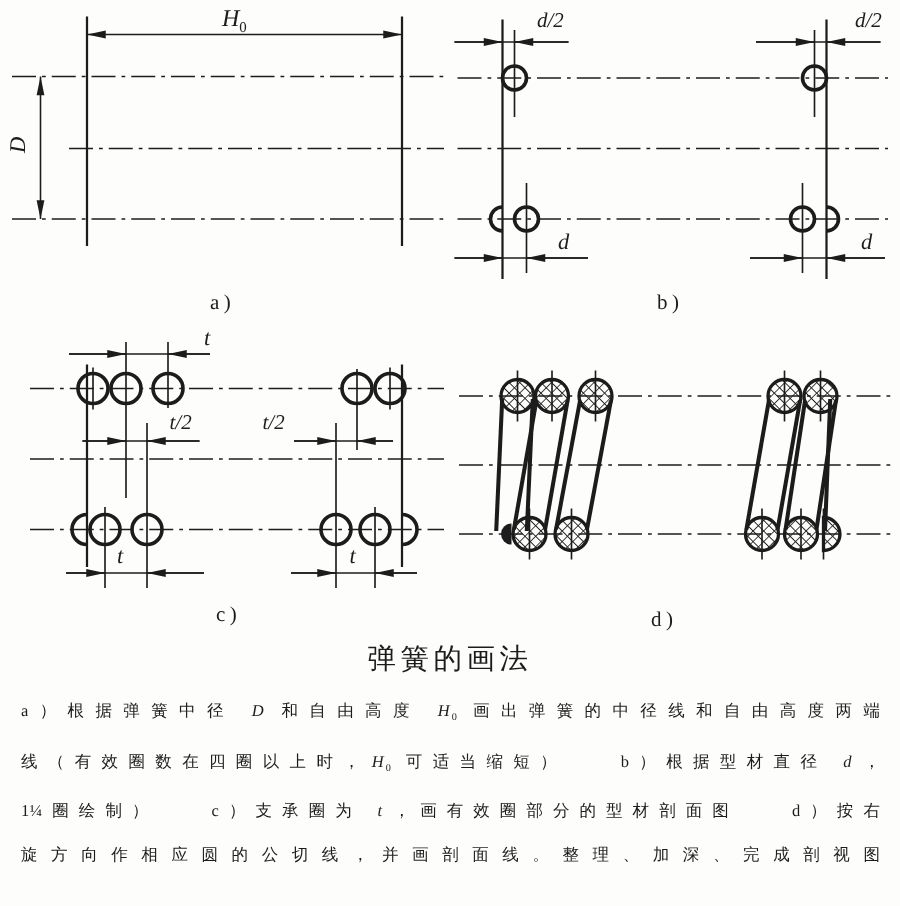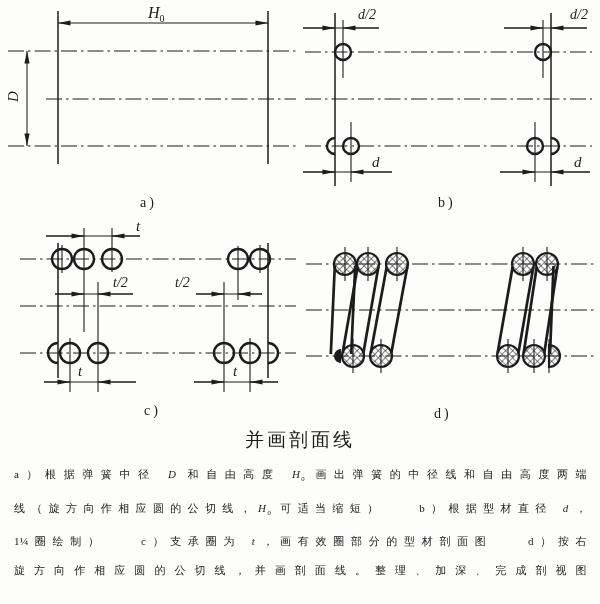--- a/index.html
+++ b/index.html
@@ -224,22 +224,22 @@
   <span class="dimlab" style="left:113px; top:275px; font-size:14px;">t/2</span>
   <span class="dimlab" style="left:175px; top:275px; font-size:14px;">t/2</span>
   <span class="dimlab" style="left:78px; top:363px;">t</span>
   <span class="dimlab" style="left:233px; top:363px;">t</span>
 
   <span class="figlab" style="left:140px; top:195px;">a)</span>
   <span class="figlab" style="left:438px; top:195px;">b)</span>
   <span class="figlab" style="left:144px; top:403px;">c)</span>
   <span class="figlab" style="left:434px; top:406px;">d)</span>
 
-  <div class="caption">并画剖面线</div>
+  <div class="caption">弹簧的画法</div>
 
   <div class="bodytext">
     <p><span>a）根据弹簧中径 </span><i class="lat">D</i><span> 和自由高度 </span><i class="lat">H</i><sub>0</sub><span> 画出弹簧的中径线和自由高度两端</span></p>
-    <p><span>线（旋方向作相应圆的公切线，</span><i class="lat">H</i><sub>0</sub><span> 可适当缩短）　　b）根据型材直径 </span><i class="lat">d</i><span>，</span></p>
+    <p><span>线（有效圈数在四圈以上时，</span><i class="lat">H</i><sub>0</sub><span> 可适当缩短）　　b）根据型材直径 </span><i class="lat">d</i><span>，</span></p>
     <p><span>1¼圈绘制）　　c）支承圈为 </span><i class="lat">t</i><span>，画有效圈部分的型材剖面图　　d）按右</span></p>
     <p><span>旋方向作相应圆的公切线，并画剖面线。整理、加深、完成剖视图</span></p>
   </div>
 
 </div>
 
 </body></html>

